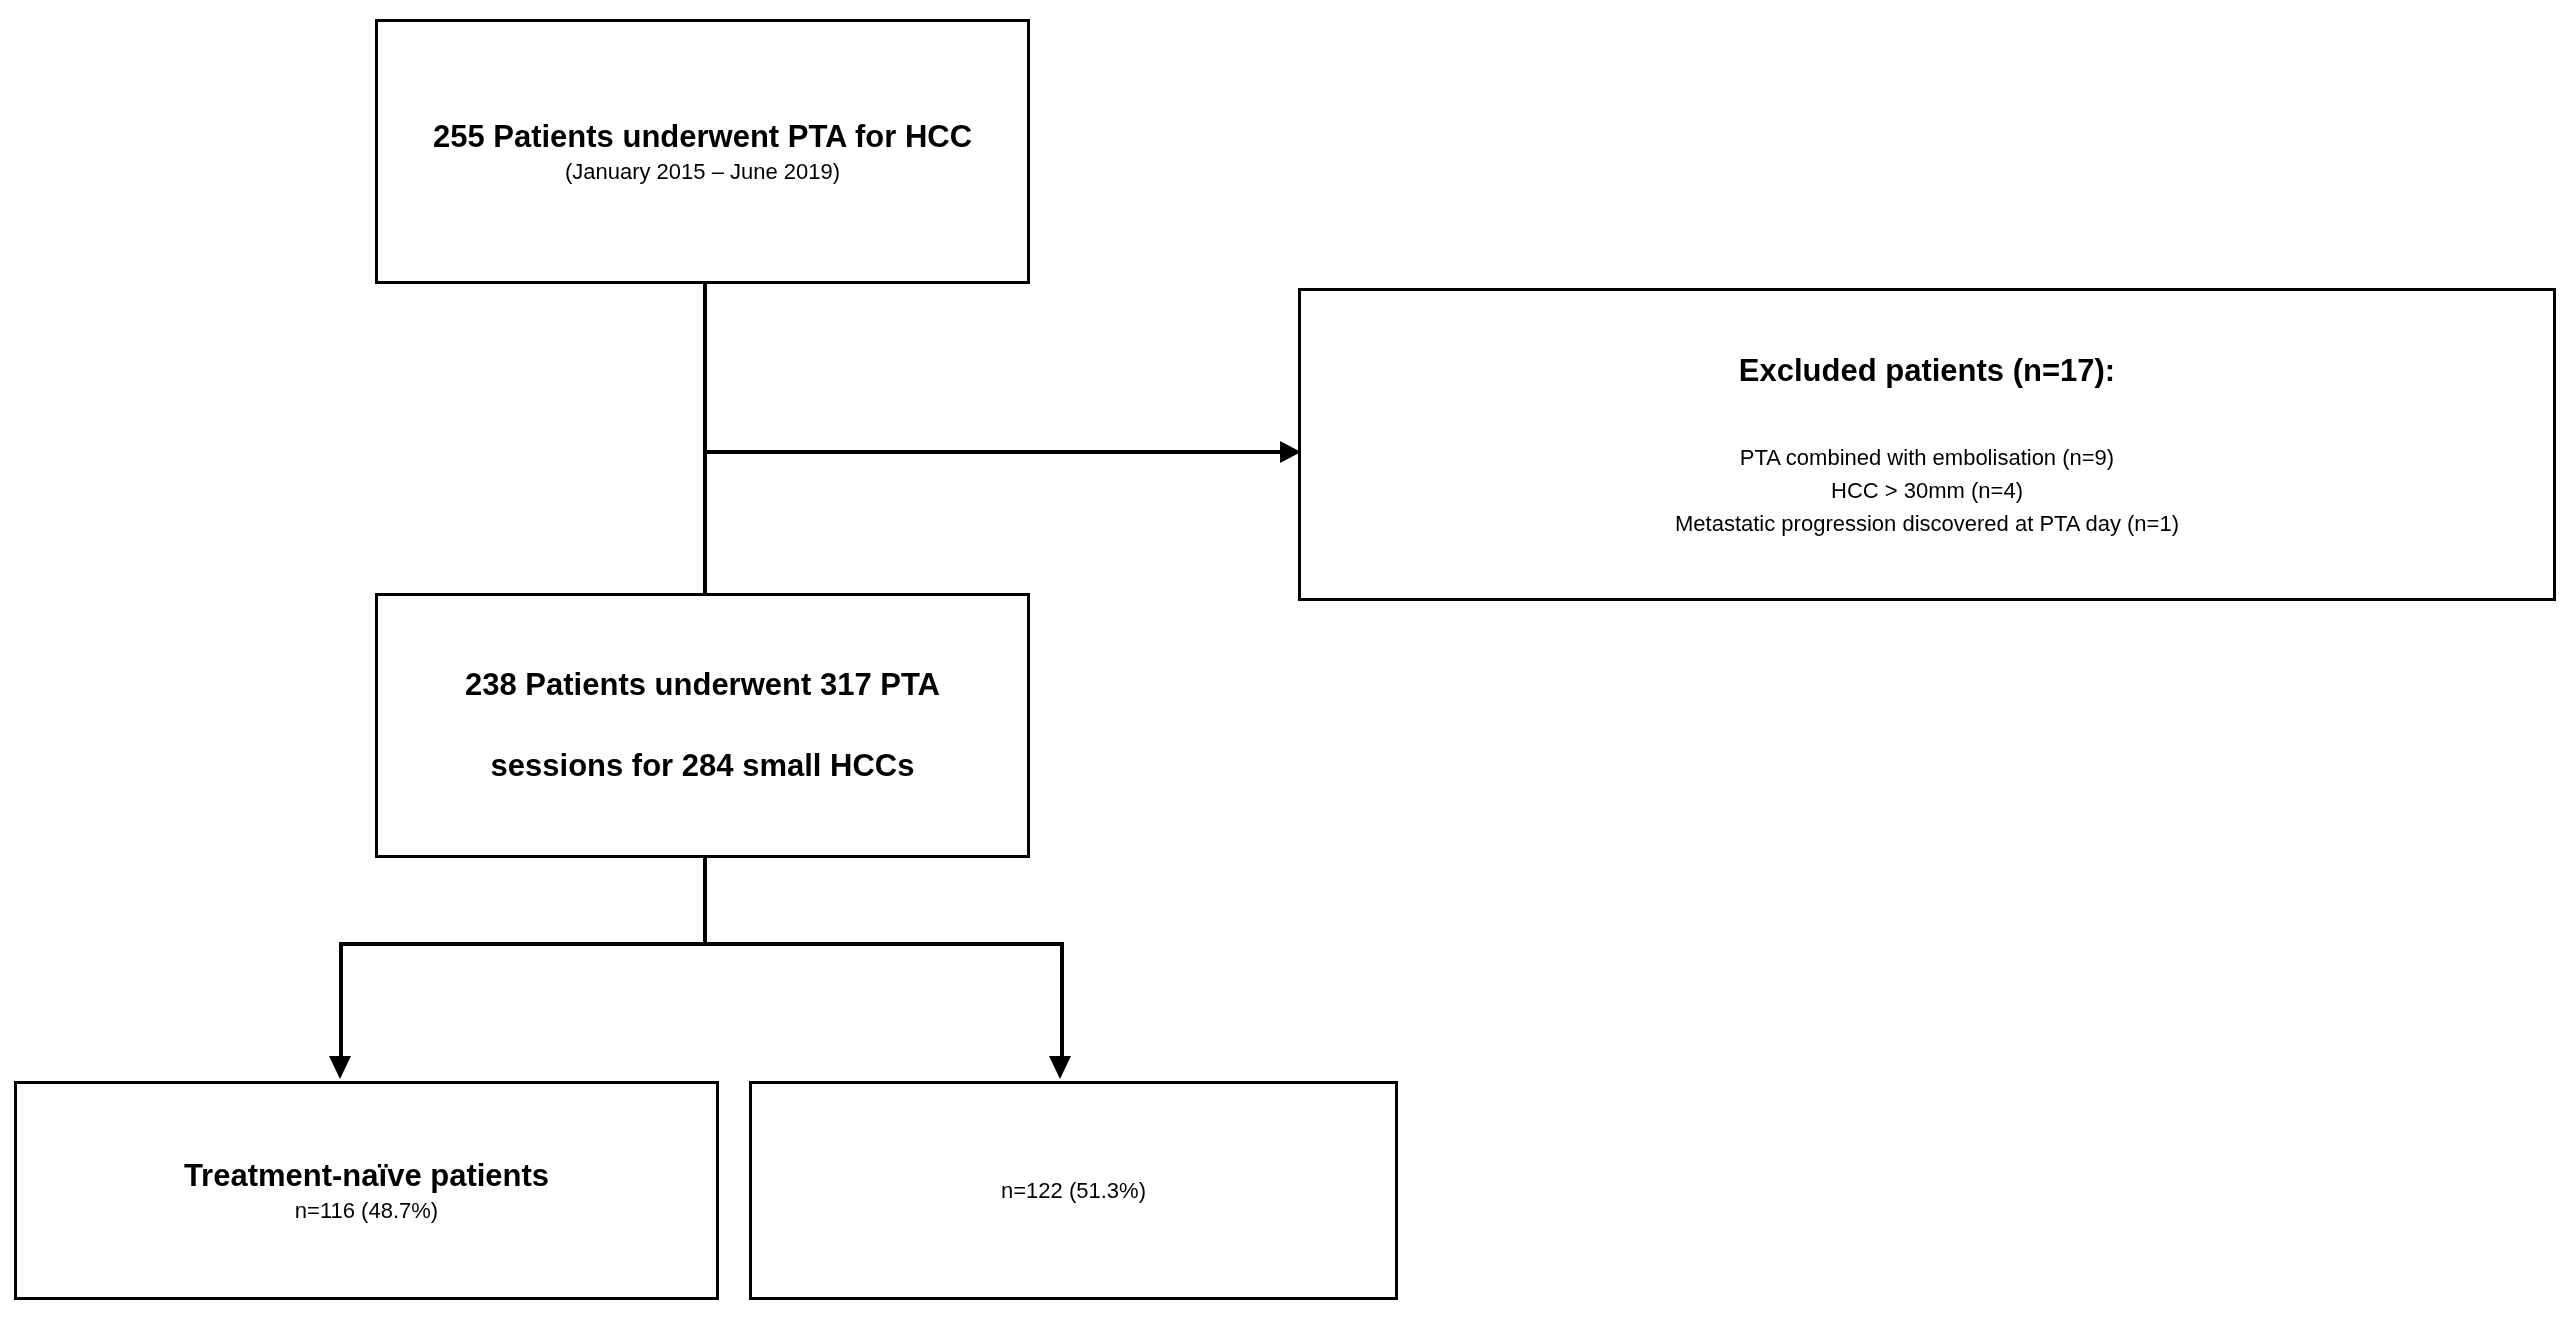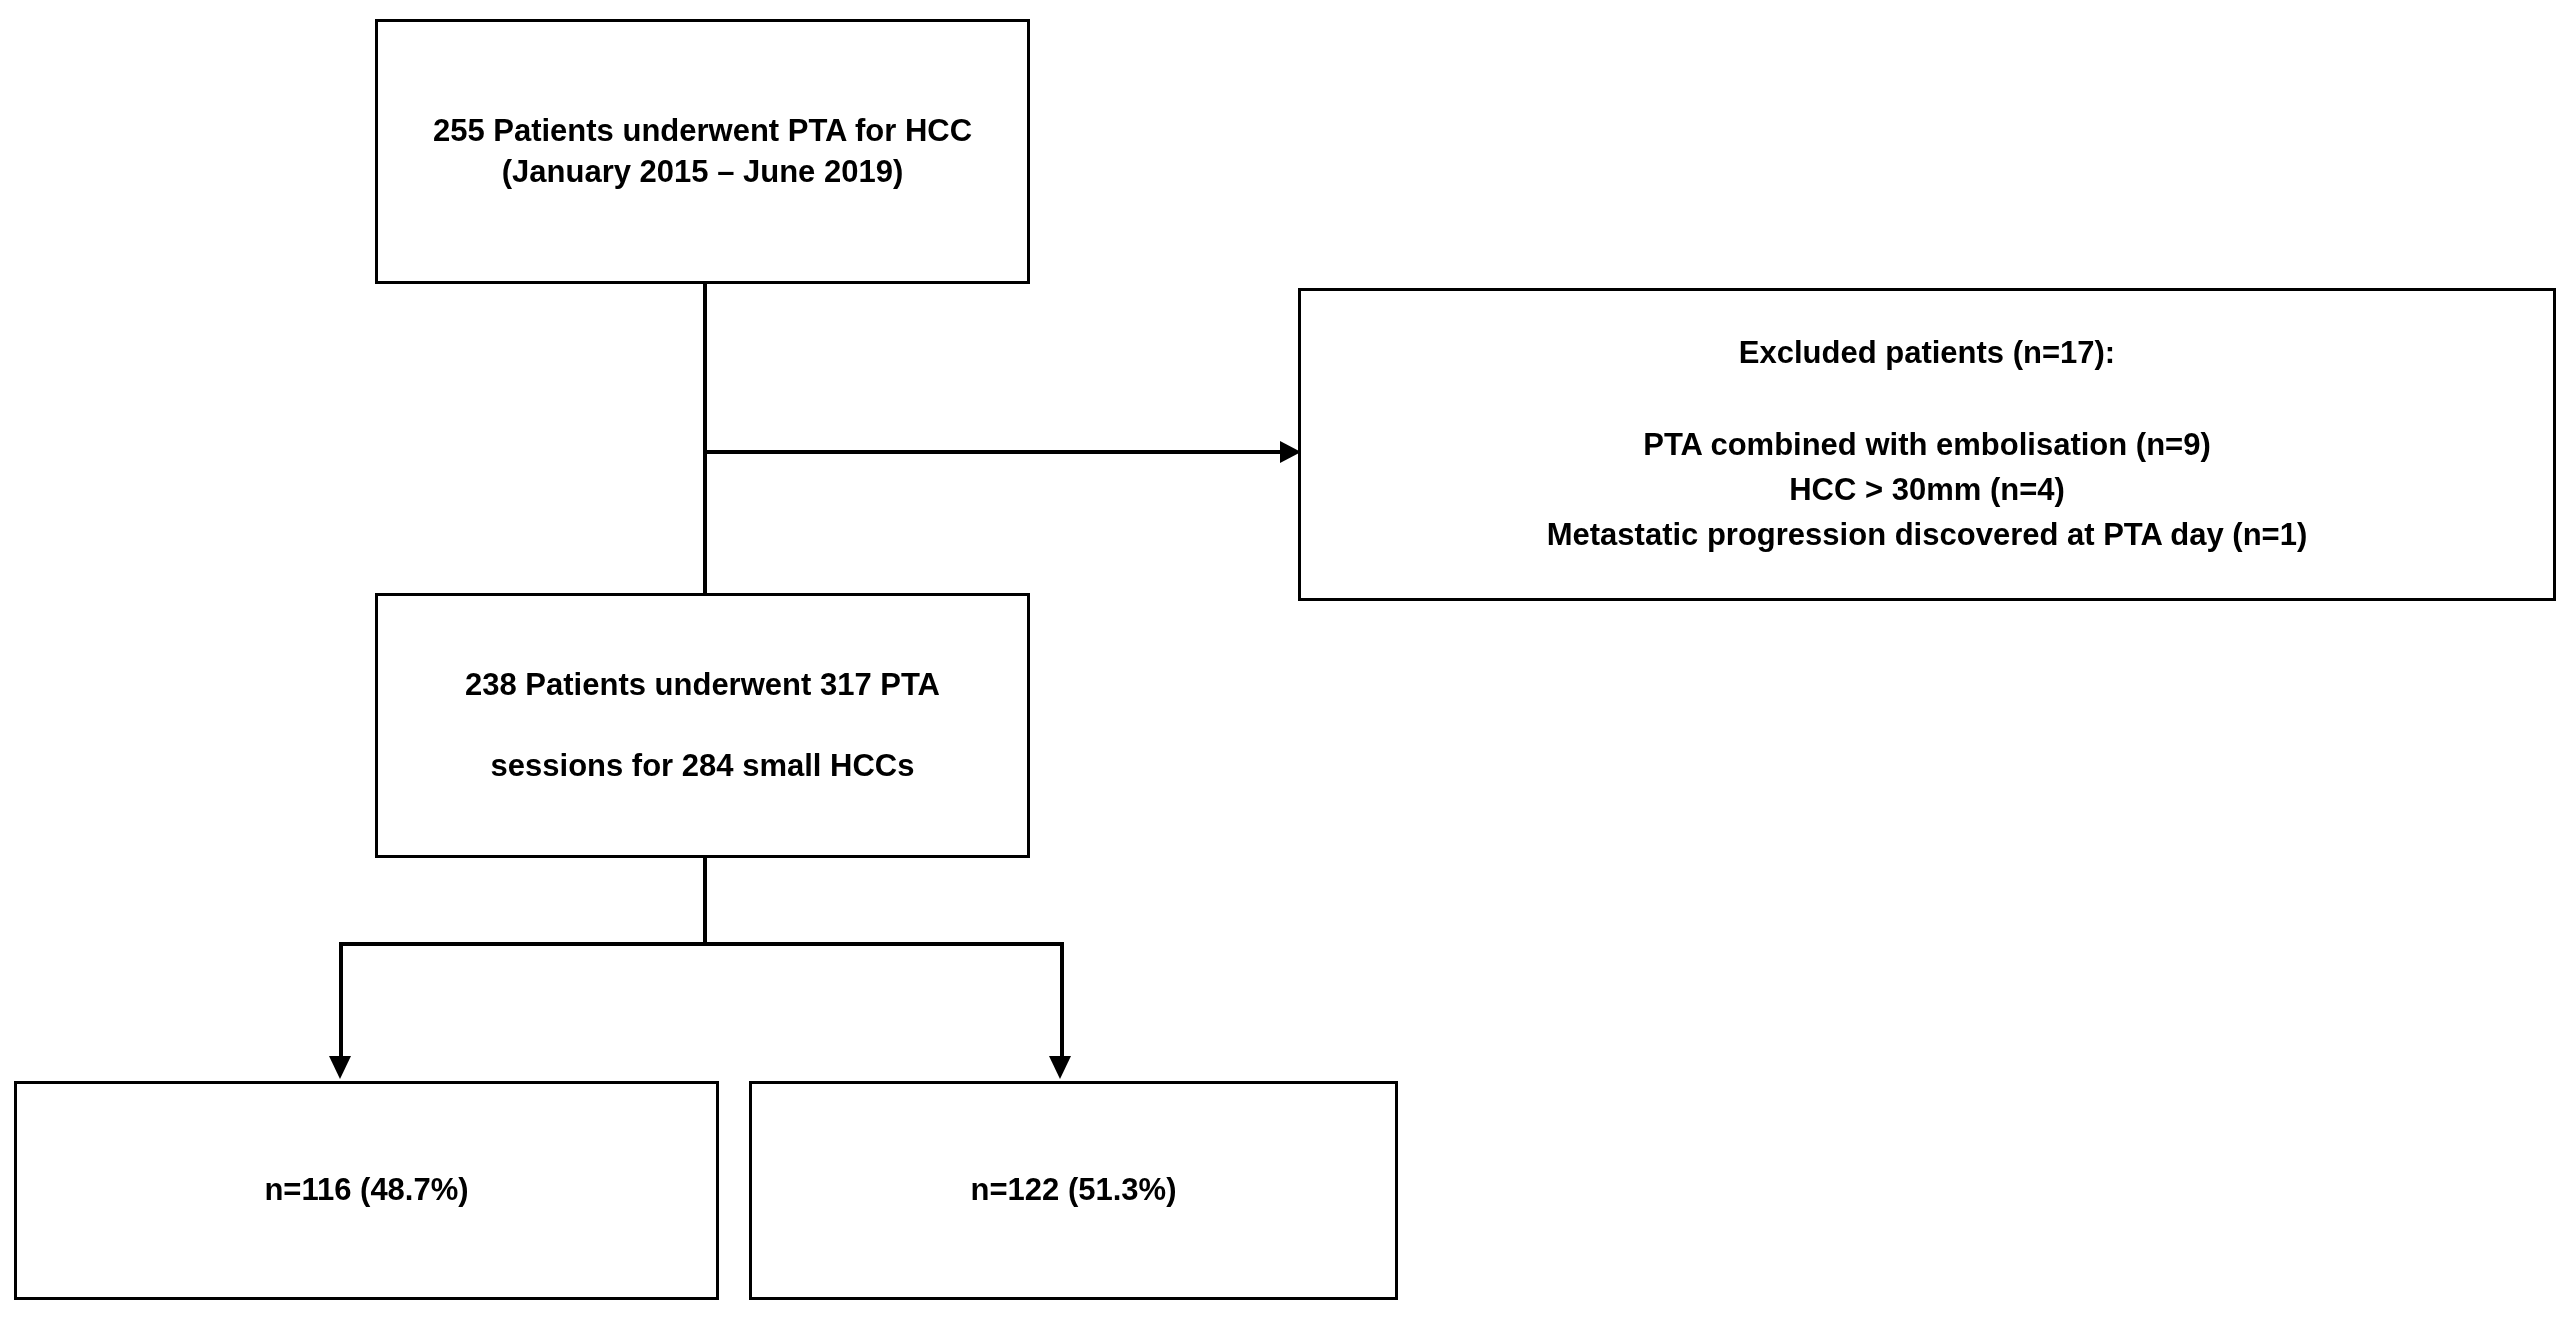--- a/index.html
+++ b/index.html
@@ -32,22 +32,22 @@
     justify-content: center;
     text-align: center;
   }
   .line-bold {
     font-weight: bold;
     font-size: 31px;
     line-height: 1.32;
     white-space: nowrap;
   }
   .line-normal {
-    font-weight: bold;
-    font-size: 31px;
+    font-weight: normal;
+    font-size: 22px;
     line-height: 1.32;
     white-space: nowrap;
   }
 
   #node-top      { left: 375px;  top: 19px;   width: 655px;  height: 265px; }
   #node-excluded { left: 1298px; top: 288px;  width: 1258px; height: 313px; }
   #node-middle   { left: 375px;  top: 593px;  width: 655px;  height: 265px; gap: 40px; }
   #node-naive    { left: 14px;   top: 1081px; width: 705px; height: 219px; }
   #node-nonnaive { left: 749px; top: 1081px; width: 649px;  height: 219px; }
 
@@ -111,20 +111,21 @@
     <div class="line-normal excl-item">HCC &gt; 30mm (n=4)</div>
     <div class="line-normal excl-item">Metastatic progression discovered at PTA day (n=1)</div>
   </div>
 
   <div class="node" id="node-middle">
     <div class="line-bold">238 Patients underwent 317 PTA</div>
     <div class="line-bold">sessions for 284 small HCCs</div>
   </div>
 
   <div class="node" id="node-naive">
+    <div class="line-bold">Treatment-naïve patients</div>
     <div class="line-normal">n=116 (48.7%)</div>
   </div>
 
   <div class="node" id="node-nonnaive">
     <div class="line-normal">n=122 (51.3%)</div>
   </div>
 
   <div class="conn v" id="trunk-top"></div>
   <div class="conn h" id="branch-excl"></div>
   <div class="arrow-right" id="arrowhead-excluded"></div>

